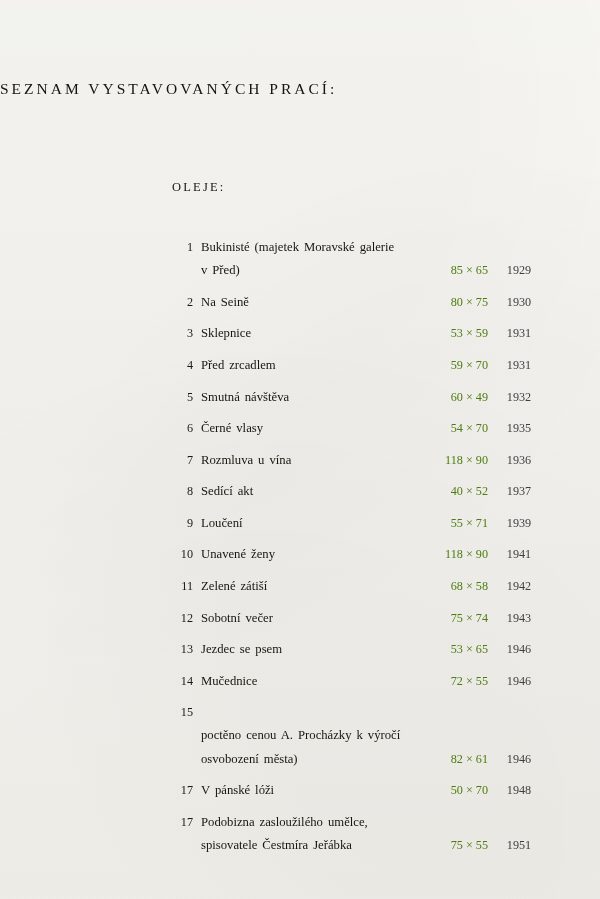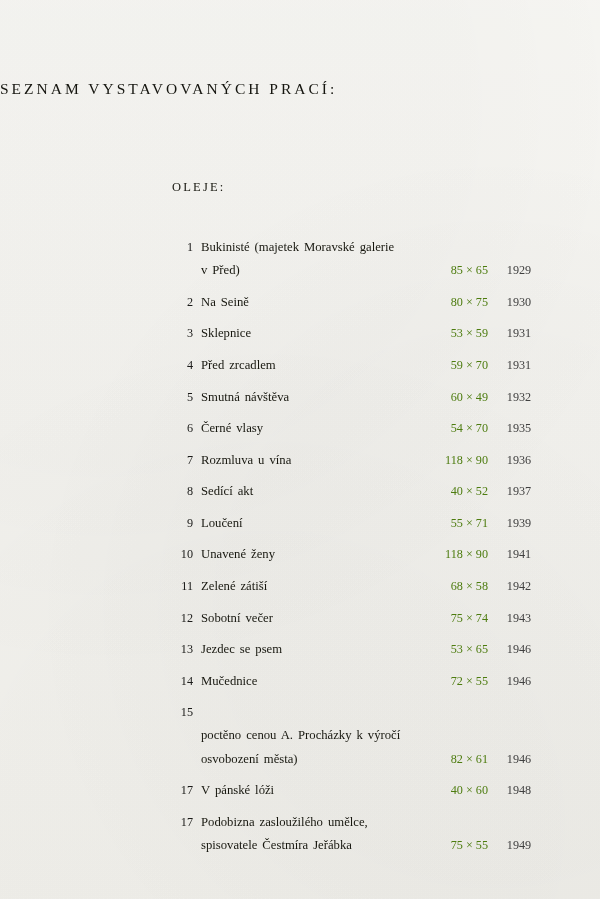--- a/index.html
+++ b/index.html
@@ -242,29 +242,29 @@
         <div class="entry-line">
           <span class="title-text">osvobození města)</span>
           <span class="dims">82 × 61</span>
           <span class="year">1946</span>
         </div>
       </div>
       <div class="entry">
         <div class="entry-line">
           <span class="num">17</span>
           <span class="title-text">V pánské lóži</span>
-          <span class="dims">40 × 60</span>
+          <span class="dims">50 × 70</span>
           <span class="year">1948</span>
         </div>
       </div>
       <div class="entry">
         <div class="entry-line">
           <span class="num">17</span>
           <span class="title-text">Podobizna zasloužilého umělce,</span>
         </div>
         <div class="entry-line">
           <span class="title-text">spisovatele Čestmíra Jeřábka</span>
           <span class="dims">75 × 55</span>
-          <span class="year">1949</span>
+          <span class="year">1951</span>
         </div>
       </div>
     </div>
 </div>
 
 </body></html>

